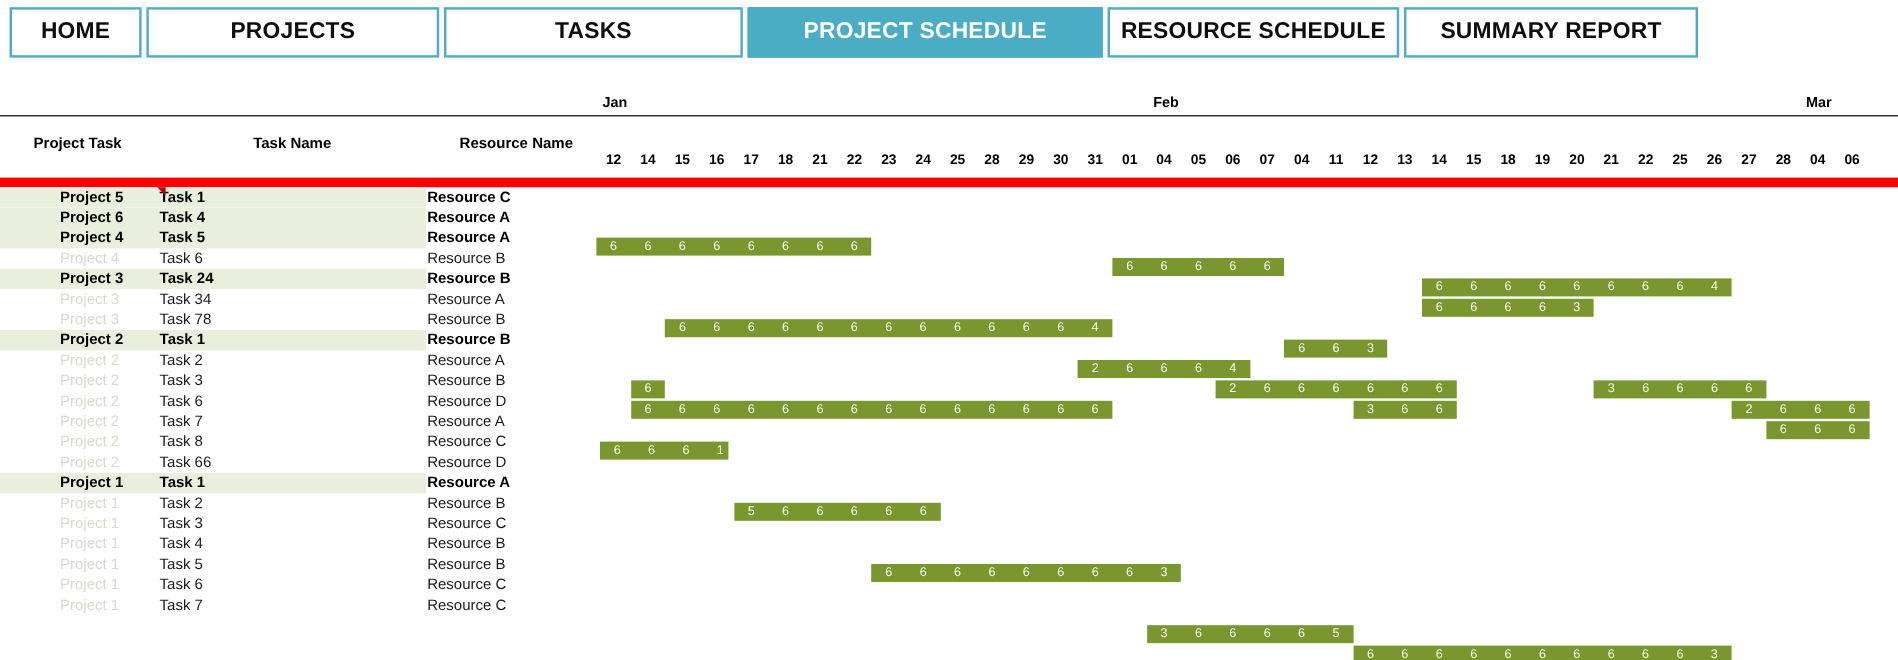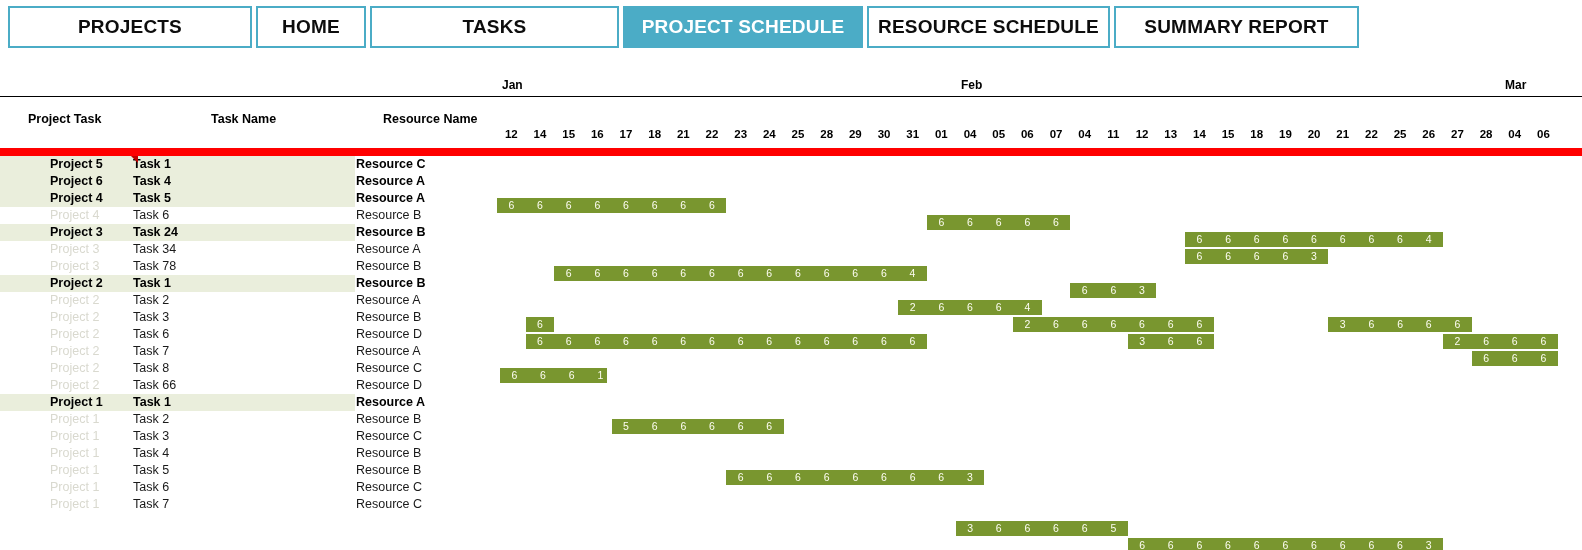--- a/index.html
+++ b/index.html
@@ -31,21 +31,21 @@
     user-select: none;
   }
   .nav-tab.active {
     background: #4bacc6;
     border-color: #4bacc6;
     color: #ffffff;
   }
   .nav-tab.w-home   { width: 110px; }
   .nav-tab.w-proj   { width: 244px; }
   .nav-tab.w-tasks  { width: 249px; }
-  .nav-tab.w-psched { width: 240px; }
+  .nav-tab.w-psched { width: 296px; }
   .nav-tab.w-rsched { width: 243px; }
   .nav-tab.w-summ   { width: 245px; }
 
   
   #grid { position: absolute; left: 0; top: 66px; width: 1582px; height: 484px; }
 
   #month-rule {
     position: absolute; left: 0; top: 30px; width: 1582px;
     border-top: 1px solid #000;
   }
@@ -122,25 +122,25 @@
     font-size: 10.5px; color: #fdfdf2;
     text-align: center; vertical-align: top;
   }
 </style>
 </head>
 <body>
 
 <div id="app">
 
   <div id="navbar">
+      <div class="nav-tab w-home">
+        <span>HOME</span>
+      </div>
       <div class="nav-tab w-proj">
         <span>PROJECTS</span>
-      </div>
-      <div class="nav-tab w-home">
-        <span>HOME</span>
       </div>
       <div class="nav-tab w-tasks">
         <span>TASKS</span>
       </div>
       <div class="nav-tab w-psched active">
         <span>PROJECT SCHEDULE</span>
       </div>
       <div class="nav-tab w-rsched">
         <span>RESOURCE SCHEDULE</span>
       </div>

